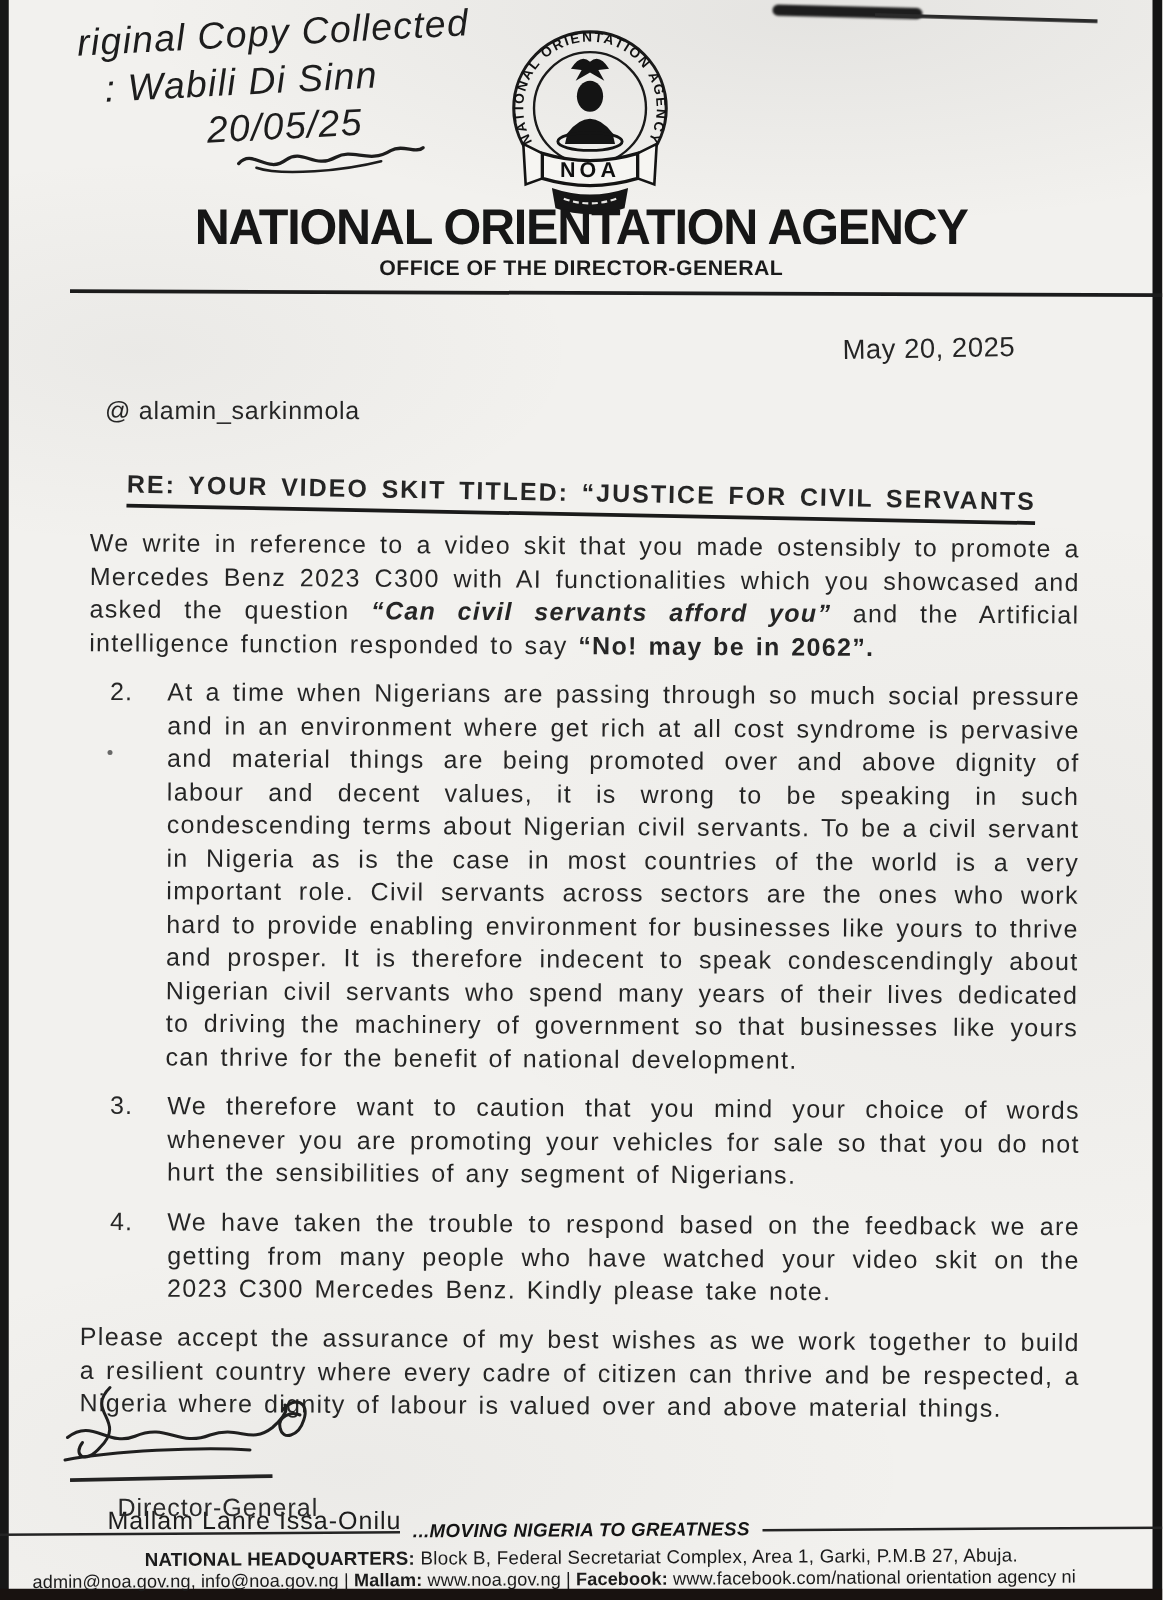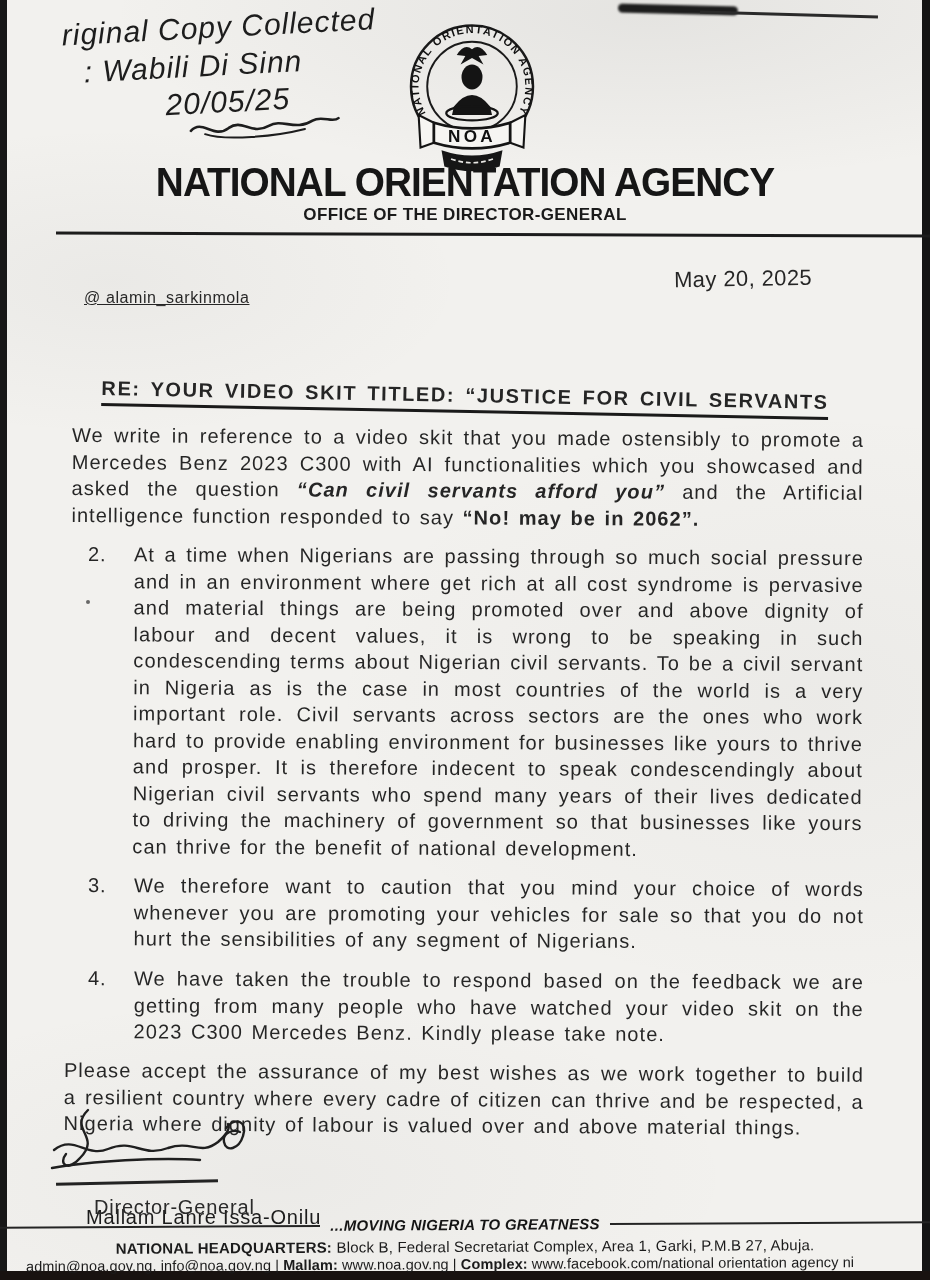--- a/index.html
+++ b/index.html
@@ -27,21 +27,21 @@
   .hand .l3{margin-left:100px;}
   .hand svg{display:block;margin-left:118px;margin-top:-6px;}
   
   .logo{left:397px;top:16px;}
   
   .agency-title{left:0;top:160px;width:930px;text-align:center;font-weight:bold;font-size:40px;letter-spacing:-1px;color:#161616;transform:scaleX(0.97);}
   .office-title{left:0;top:205px;width:930px;text-align:center;font-weight:bold;font-size:17px;letter-spacing:0.4px;color:#1a1a1a;}
   .header-rule{left:56px;top:233px;width:874px;height:3px;background:#1c1c1c;transform:rotate(0.2deg);}
   
   .date{right:118px;top:266px;font-size:22px;letter-spacing:0.4px;transform:rotate(-1deg);}
-  .recipient{left:84px;top:289px;font-size:16px;letter-spacing:0.6px;text-decoration:underline;}
+  .recipient{left:84px;top:318px;font-size:20px;letter-spacing:0.6px;}
   .subject{left:50%;top:384px;white-space:nowrap;transform:translateX(-50%) rotate(1.1deg);
     font-weight:bold;font-size:20px;letter-spacing:1.6px;word-spacing:3px;
     border-bottom:3px solid #1a1a1a;padding-bottom:3px;}
   
   .body-text{left:72px;top:422px;width:792px;font-size:20px;line-height:26.5px;letter-spacing:1.05px;word-spacing:2px;text-align:justify;}
   .para{margin:0 0 13px 0;transform:rotate(0.35deg);transform-origin:left top;}
   .num-para{display:flex;margin:0 0 13px 0;transform:rotate(0.3deg);transform-origin:left top;}
   .num-para .num{flex:0 0 46px;margin-left:16px;}
   .num-para .ptxt{flex:1;text-align:justify;}
   .closing{margin-left:-8px;width:800px;}
@@ -143,15 +143,15 @@
   <div class="abs sig-line"></div>
   <div class="abs sig-name">Mallam Lanre Issa-Onilu</div>
   <div class="abs sig-title">Director-General</div>
 
   <div class="abs slogan-row">
     <div class="line"></div>
     <div class="slogan">...MOVING NIGERIA TO GREATNESS</div>
     <div class="line"></div>
   </div>
   <div class="abs hq-line"><span class="b">NATIONAL HEADQUARTERS:</span><span> Block B, Federal Secretariat Complex, Area 1, Garki, P.M.B 27, Abuja.</span></div>
-  <div class="abs contact-line"><span>admin@noa.gov.ng, info@noa.gov.ng  |  </span><span class="b">Mallam:</span><span> www.noa.gov.ng   |   </span><span class="b">Complex:</span><span> www.facebook.com/national orientation agency ni</span></div>
+  <div class="abs contact-line"><span>admin@noa.gov.ng, info@noa.gov.ng  |  </span><span class="b">Mallam:</span><span> www.noa.gov.ng   |   </span><span class="b">Facebook:</span><span> www.facebook.com/national orientation agency ni</span></div>
 
 </div>
 
 </body></html>

